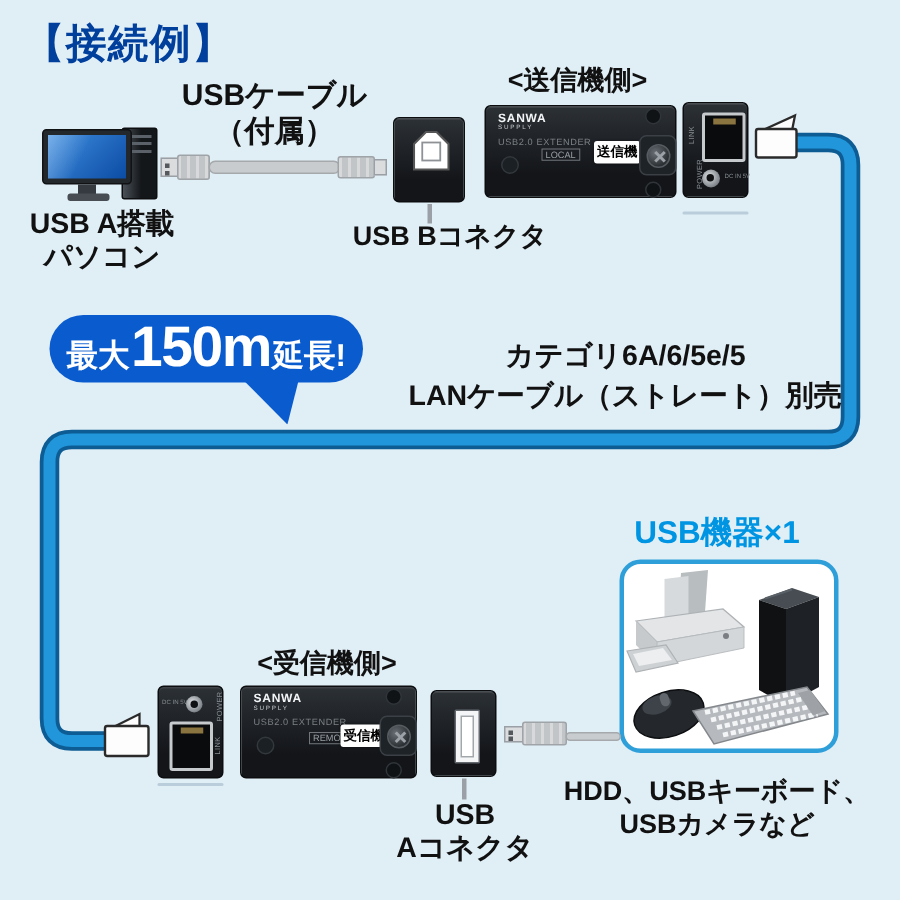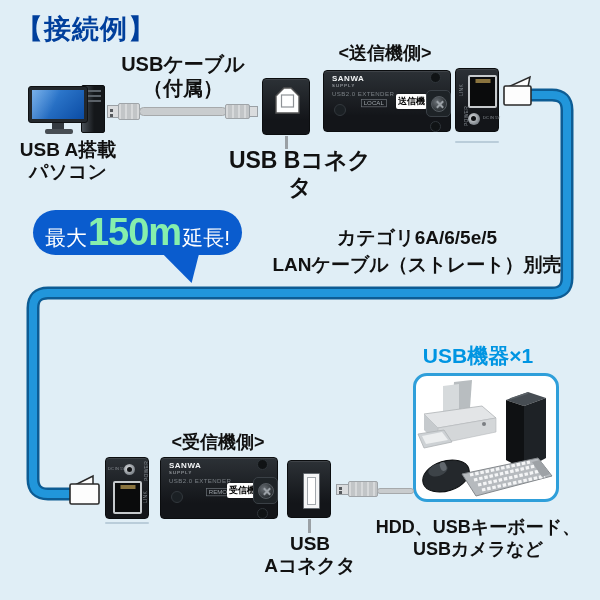--- a/index.html
+++ b/index.html
@@ -56,32 +56,32 @@
   .dc-jack{position:absolute;width:12px;height:12px;border-radius:50%;
     background:radial-gradient(circle at 40% 40%,#E2E4E6,#8A9096 60%,#50565C);}
   .dc-jack b{position:absolute;left:3px;top:3px;width:5px;height:5px;border-radius:50%;background:#0F1113;}
   .pshadow{position:absolute;height:2px;background:rgba(140,165,185,.45);border-radius:1px;}
   .usb-a-outer{position:absolute;background:#F4F5F6;border:1px solid #63696F;border-radius:1px;}
   .usb-a-inner{position:absolute;left:3px;top:3px;width:9px;height:28px;background:#FFF;border:1px solid #A2A7AC;}
   .leader{position:absolute;width:3px;background:#9AA0A5;}
 
   
   .tx-side{left:315px;top:43px;width:140px;font-size:18px;}
-  .usb-b-lbl{left:225px;top:147px;width:150px;font-size:23px;}
+  .usb-b-lbl{left:225px;top:147px;width:150px;font-size:18px;}
   .rx-side{left:148px;top:432px;width:140px;font-size:18px;}
   .usb-a-lbl{left:248px;top:533px;width:124px;font-size:19px;line-height:22px;}
   .lan-note{left:272px;top:224px;width:290px;font-size:19px;line-height:27px;}
   .dev-note{left:368px;top:516px;width:220px;font-size:18px;line-height:22px;}
   .devbox-title{left:398px;top:344px;width:160px;font-size:21px;color:#0095E2;}
 
   
   .bubble{position:absolute;left:33px;top:210px;width:209px;height:45px;border-radius:23px;
     background:#0A5CCE;text-align:center;line-height:45px;white-space:nowrap;}
-  .bubble .pre,.bubble .suf{font-size:21px;font-weight:normal;color:#FFF;}
-  .bubble .val{font-size:38px;font-weight:bold;color:#86efac;letter-spacing:-1px;padding:0 1px;}
+  .bubble .pre,.bubble .suf{font-size:21px;font-weight:bold;color:#FFF;}
+  .bubble .val{font-size:38px;font-weight:bold;color:#ffffff;letter-spacing:-1px;padding:0 1px;}
   .bubble-tail{position:absolute;left:158px;top:250px;width:42px;height:33px;background:#0A5CCE;
     clip-path:polygon(2% 0,100% 0,80% 100%);}
 
   
   .devbox{position:absolute;left:413px;top:373px;width:146px;height:129px;background:#FFF;
     border:3px solid #2F9FDA;border-radius:14px;}
 
   .cable-layer{position:absolute;left:0;top:0;}
 </style>
 </head>

